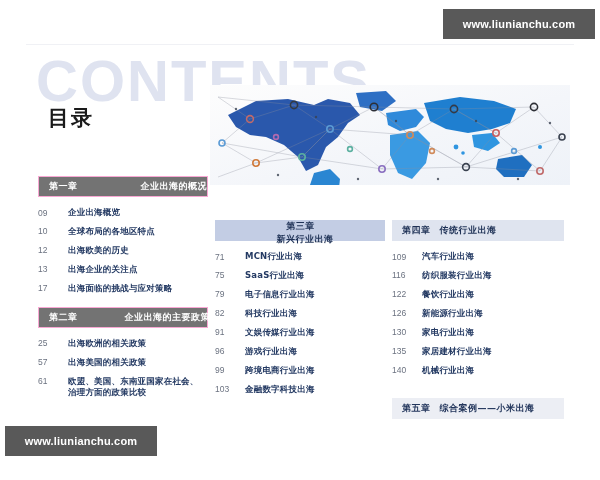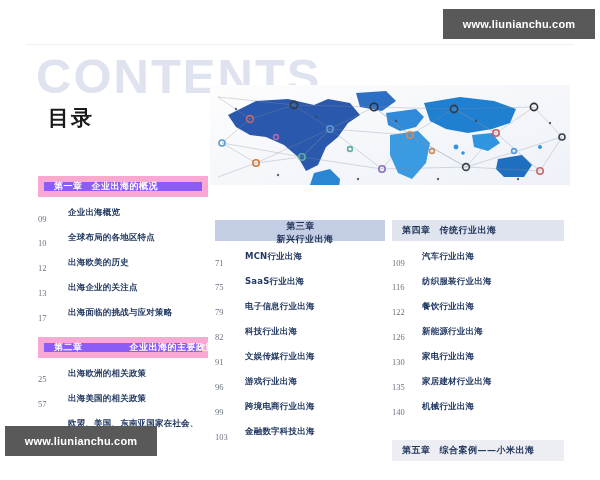--- a/index.html
+++ b/index.html
@@ -49,21 +49,21 @@
   }
   .watermark-bottom {
     left: 5px; bottom: 24px;
     width: 152px; height: 30px;
   }
 
   
   .contents-ghost {
     position: absolute;
     left: 36px; top: 52px;
-    font-size: 49px;
+    font-size: 58px;
     font-weight: bold;
     letter-spacing: 2px;
     color: #dfe3f0;
     line-height: 1;
     white-space: nowrap;
     user-select: none;
   }
 
   
   .page-title {
@@ -101,23 +101,24 @@
     padding-left: 10px;
     font-size: 9px;
     font-weight: bold;
     letter-spacing: .5px;
     white-space: nowrap;
     font-family: "DejaVu Sans", sans-serif;
   }
   .chapter-bar .ch-num { margin-right: 9px; }
 
   .bar-dark {
-    background: #8b5cf6;
+    background: #737373;
     color: #ffffff;
-    border: 6px solid #f9a8d4;
+    border: 1px solid #f9a8d4;
+    justify-content: space-between;
   }
   .bar-mid {
     background: #c3cde4;
     color: #1f3256;
     flex-direction: column;
   }
   .bar-light {
     background: #dfe4ef;
     color: #1f3256;
     align-items: center;
@@ -135,22 +136,21 @@
     margin-bottom: 7px;
     line-height: 1.35;
   }
   .entry-num {
     width: 26px;
     flex: 0 0 26px;
     font-size: 8.5px;
     color: #6b7280;
     text-align: left;
     padding-top: .5px;
-    font-family: Liberation Serif, serif;
-    margin-top: 6px;
+    font-family: Liberation Sans, sans-serif;
   }
   .entry-title {
     font-size: 8.5px;
     color: #243a63;
     font-weight: bold;
     font-family: "DejaVu Sans", sans-serif;
     letter-spacing: .2px;
   }
   .col-left .entry-num  { width: 30px; flex: 0 0 30px; }
   .col-mid  .entry-num,

